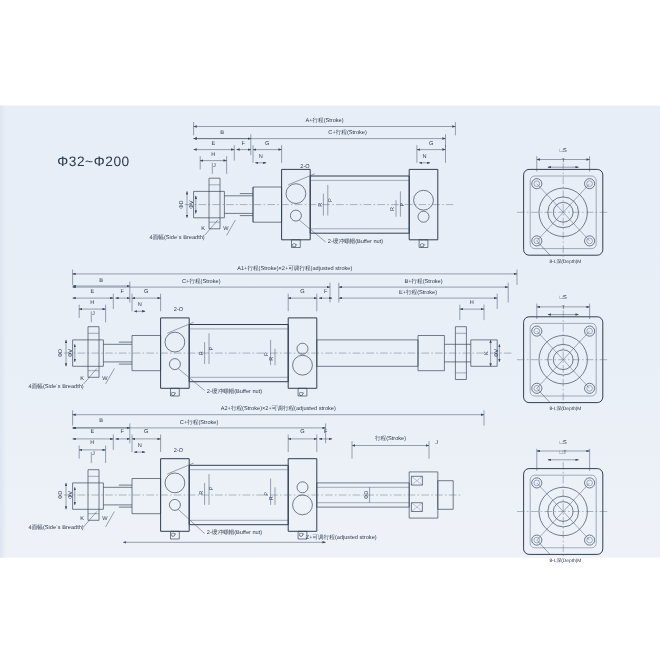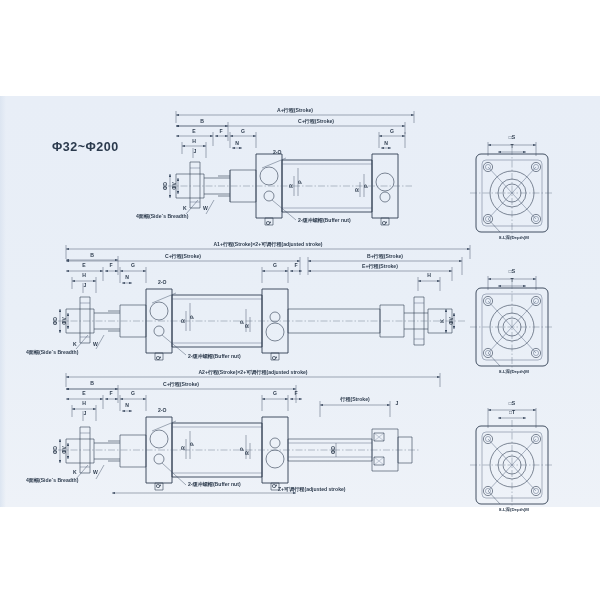--- a/index.html
+++ b/index.html
@@ -2,21 +2,21 @@
 <html><head>
 <meta charset="utf-8">
 <style>
   html,body{margin:0;padding:0;}
   body{
     width:600px;height:600px;
     background:#ffffff;
     font-family:"Liberation Sans","DejaVu Sans",sans-serif;
     overflow:hidden;
   }
-  #page{position:relative;width:600px;height:600px;font-weight:bold;}
+  #page{position:relative;width:600px;height:600px;}
 
   
   #canvas{
     position:absolute;left:0;top:96px;width:600px;height:411px;
     background:linear-gradient(180deg,#e8eef7 0%,#e9eff7 55%,#eef2f8 100%);
   }
   #canvas:before{
     content:"";position:absolute;left:0;top:0;width:6px;height:100%;
     background:linear-gradient(90deg,#dce5f1,rgba(232,238,247,0));
   }

